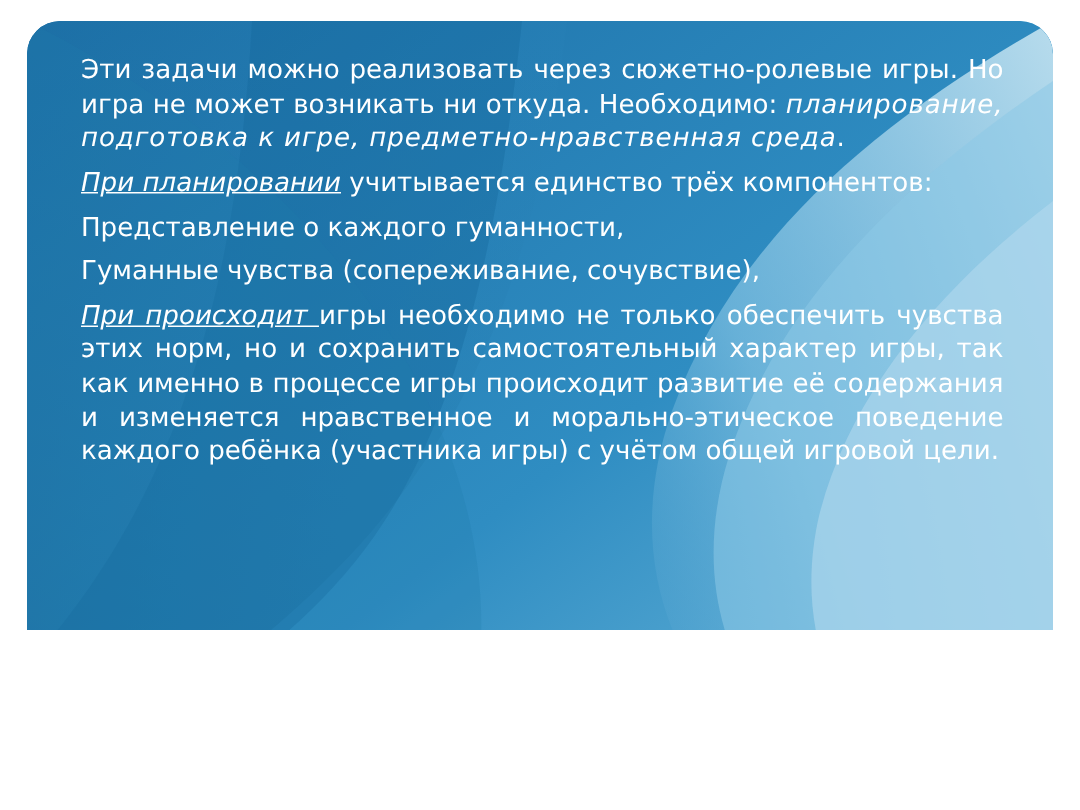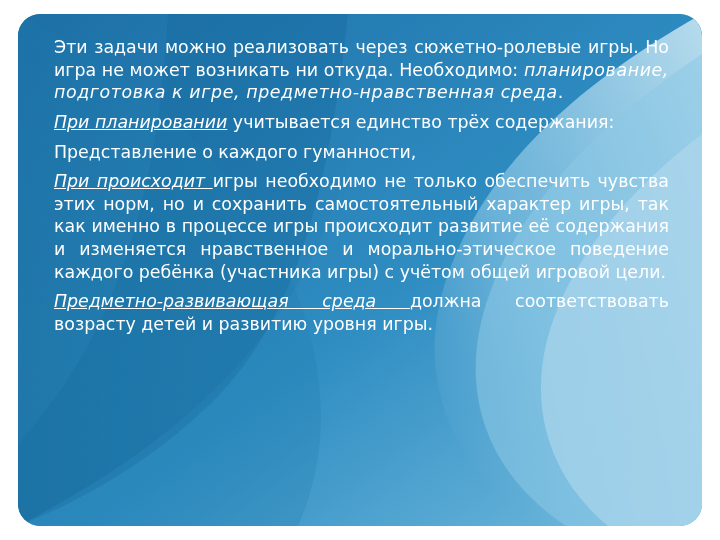--- a/index.html
+++ b/index.html
@@ -9,21 +9,21 @@
   body {
     width: 720px;
     height: 540px;
     font-family: "DejaVu Sans", sans-serif;
     background: #ffffff;
     overflow: hidden;
   }
   .slide {
     position: relative;
     width: 720px;
-    height: 540px;
+    height: 420px;
     overflow: hidden;
     background: #ffffff;
   }
   
   .bg-base {
     position: absolute;
     left: 18px;
     top: 14px;
     width: 684px;
     height: 512px;
@@ -107,31 +107,31 @@
     </svg>
   </div>
 
   <div class="content">
 
     <p>
       <span>Эти задачи можно реализовать через сюжетно-ролевые игры. Но игра не может возникать ни откуда. Необходимо: </span><span class="ital">планирование, подготовка к игре, предметно-нравственная среда</span><span>.</span>
     </p>
 
     <p class="nojust para-gap">
-      <span class="ital-u">При планировании</span><span> учитывается единство трёх содержания:</span>
+      <span class="ital-u">При планировании</span><span> учитывается единство трёх компонентов:</span>
     </p>
 
     <p class="nojust para-gap">
       <span>Представление о каждого гуманности,</span>
     </p>
 
+    <p class="nojust para-gap">
+      <span>Гуманные чувства (сопереживание, сочувствие),</span>
+    </p>
 
 
     <p class="para-gap">
       <span class="ital-u">При происходит </span><span>игры необходимо не только обеспечить чувства этих норм, но и сохранить самостоятельный характер игры, так как именно в процессе игры происходит развитие её содержания и изменяется нравственное и морально-этическое поведение каждого ребёнка (участника игры) с учётом общей игровой цели.</span>
     </p>
 
-    <p class="para-gap">
-      <span class="ital-u">Предметно-развивающая среда </span><span>должна соответствовать возрасту детей и развитию уровня игры.</span>
-    </p>
 
   </div>
 </div>
 
 </body></html>

